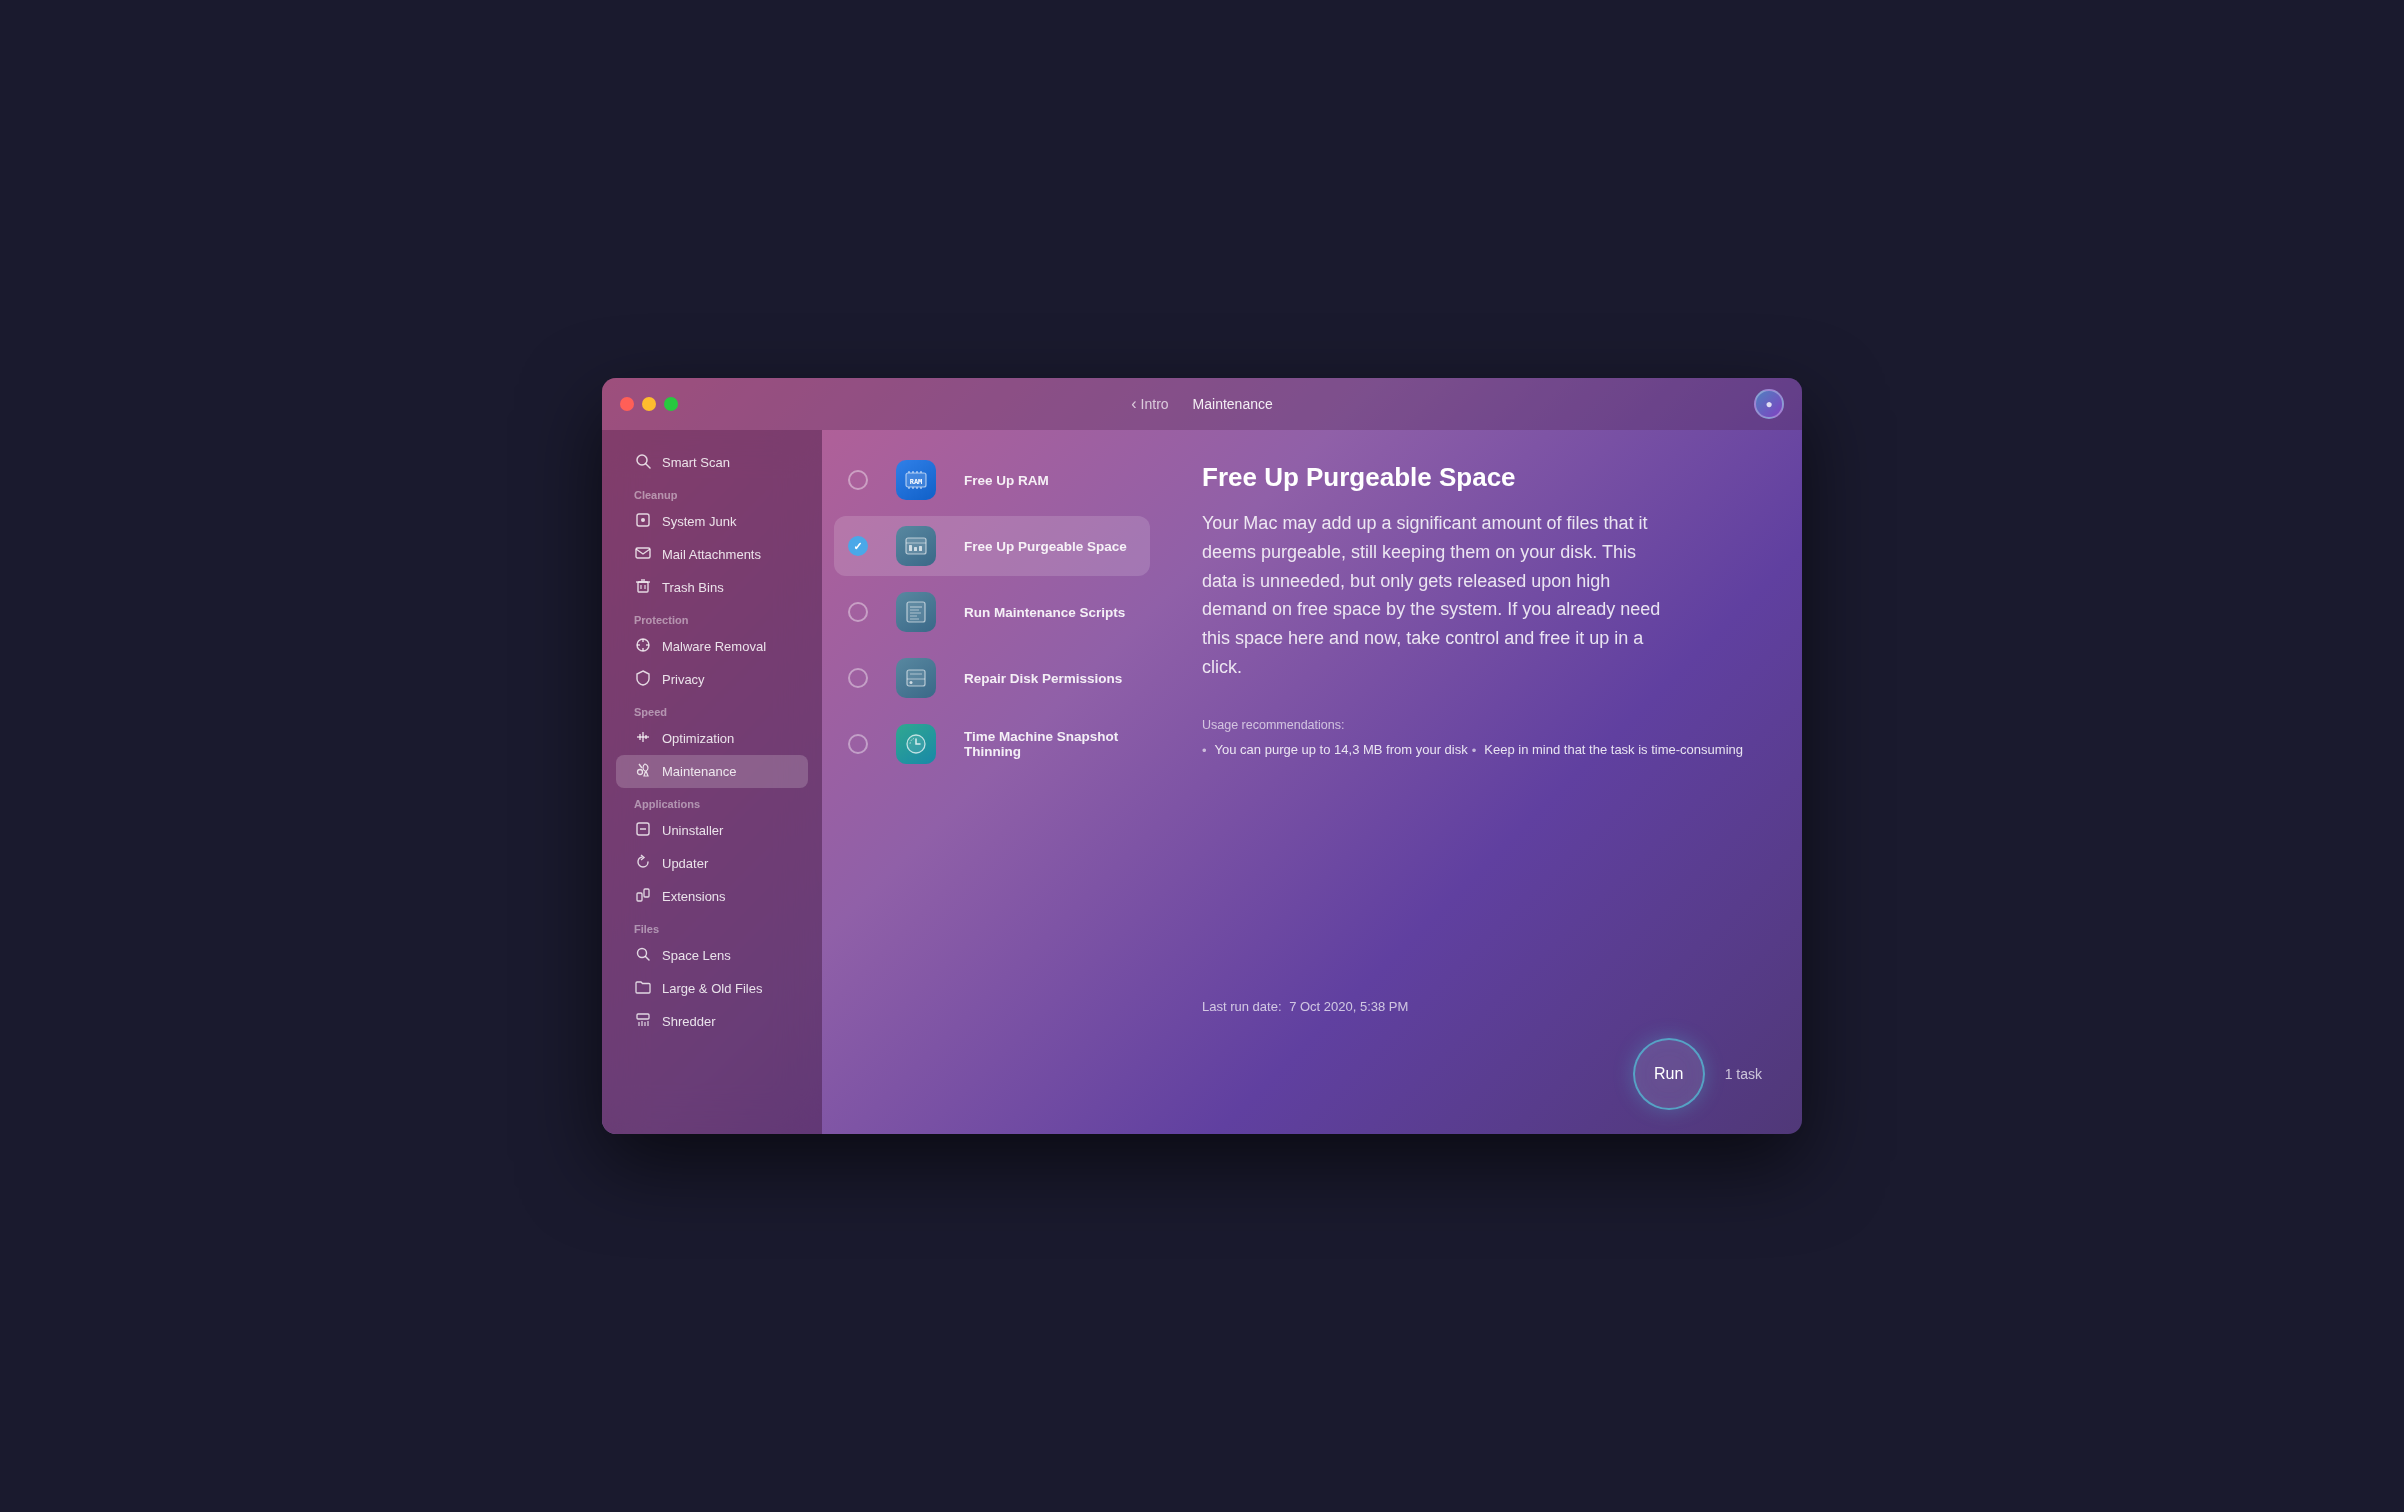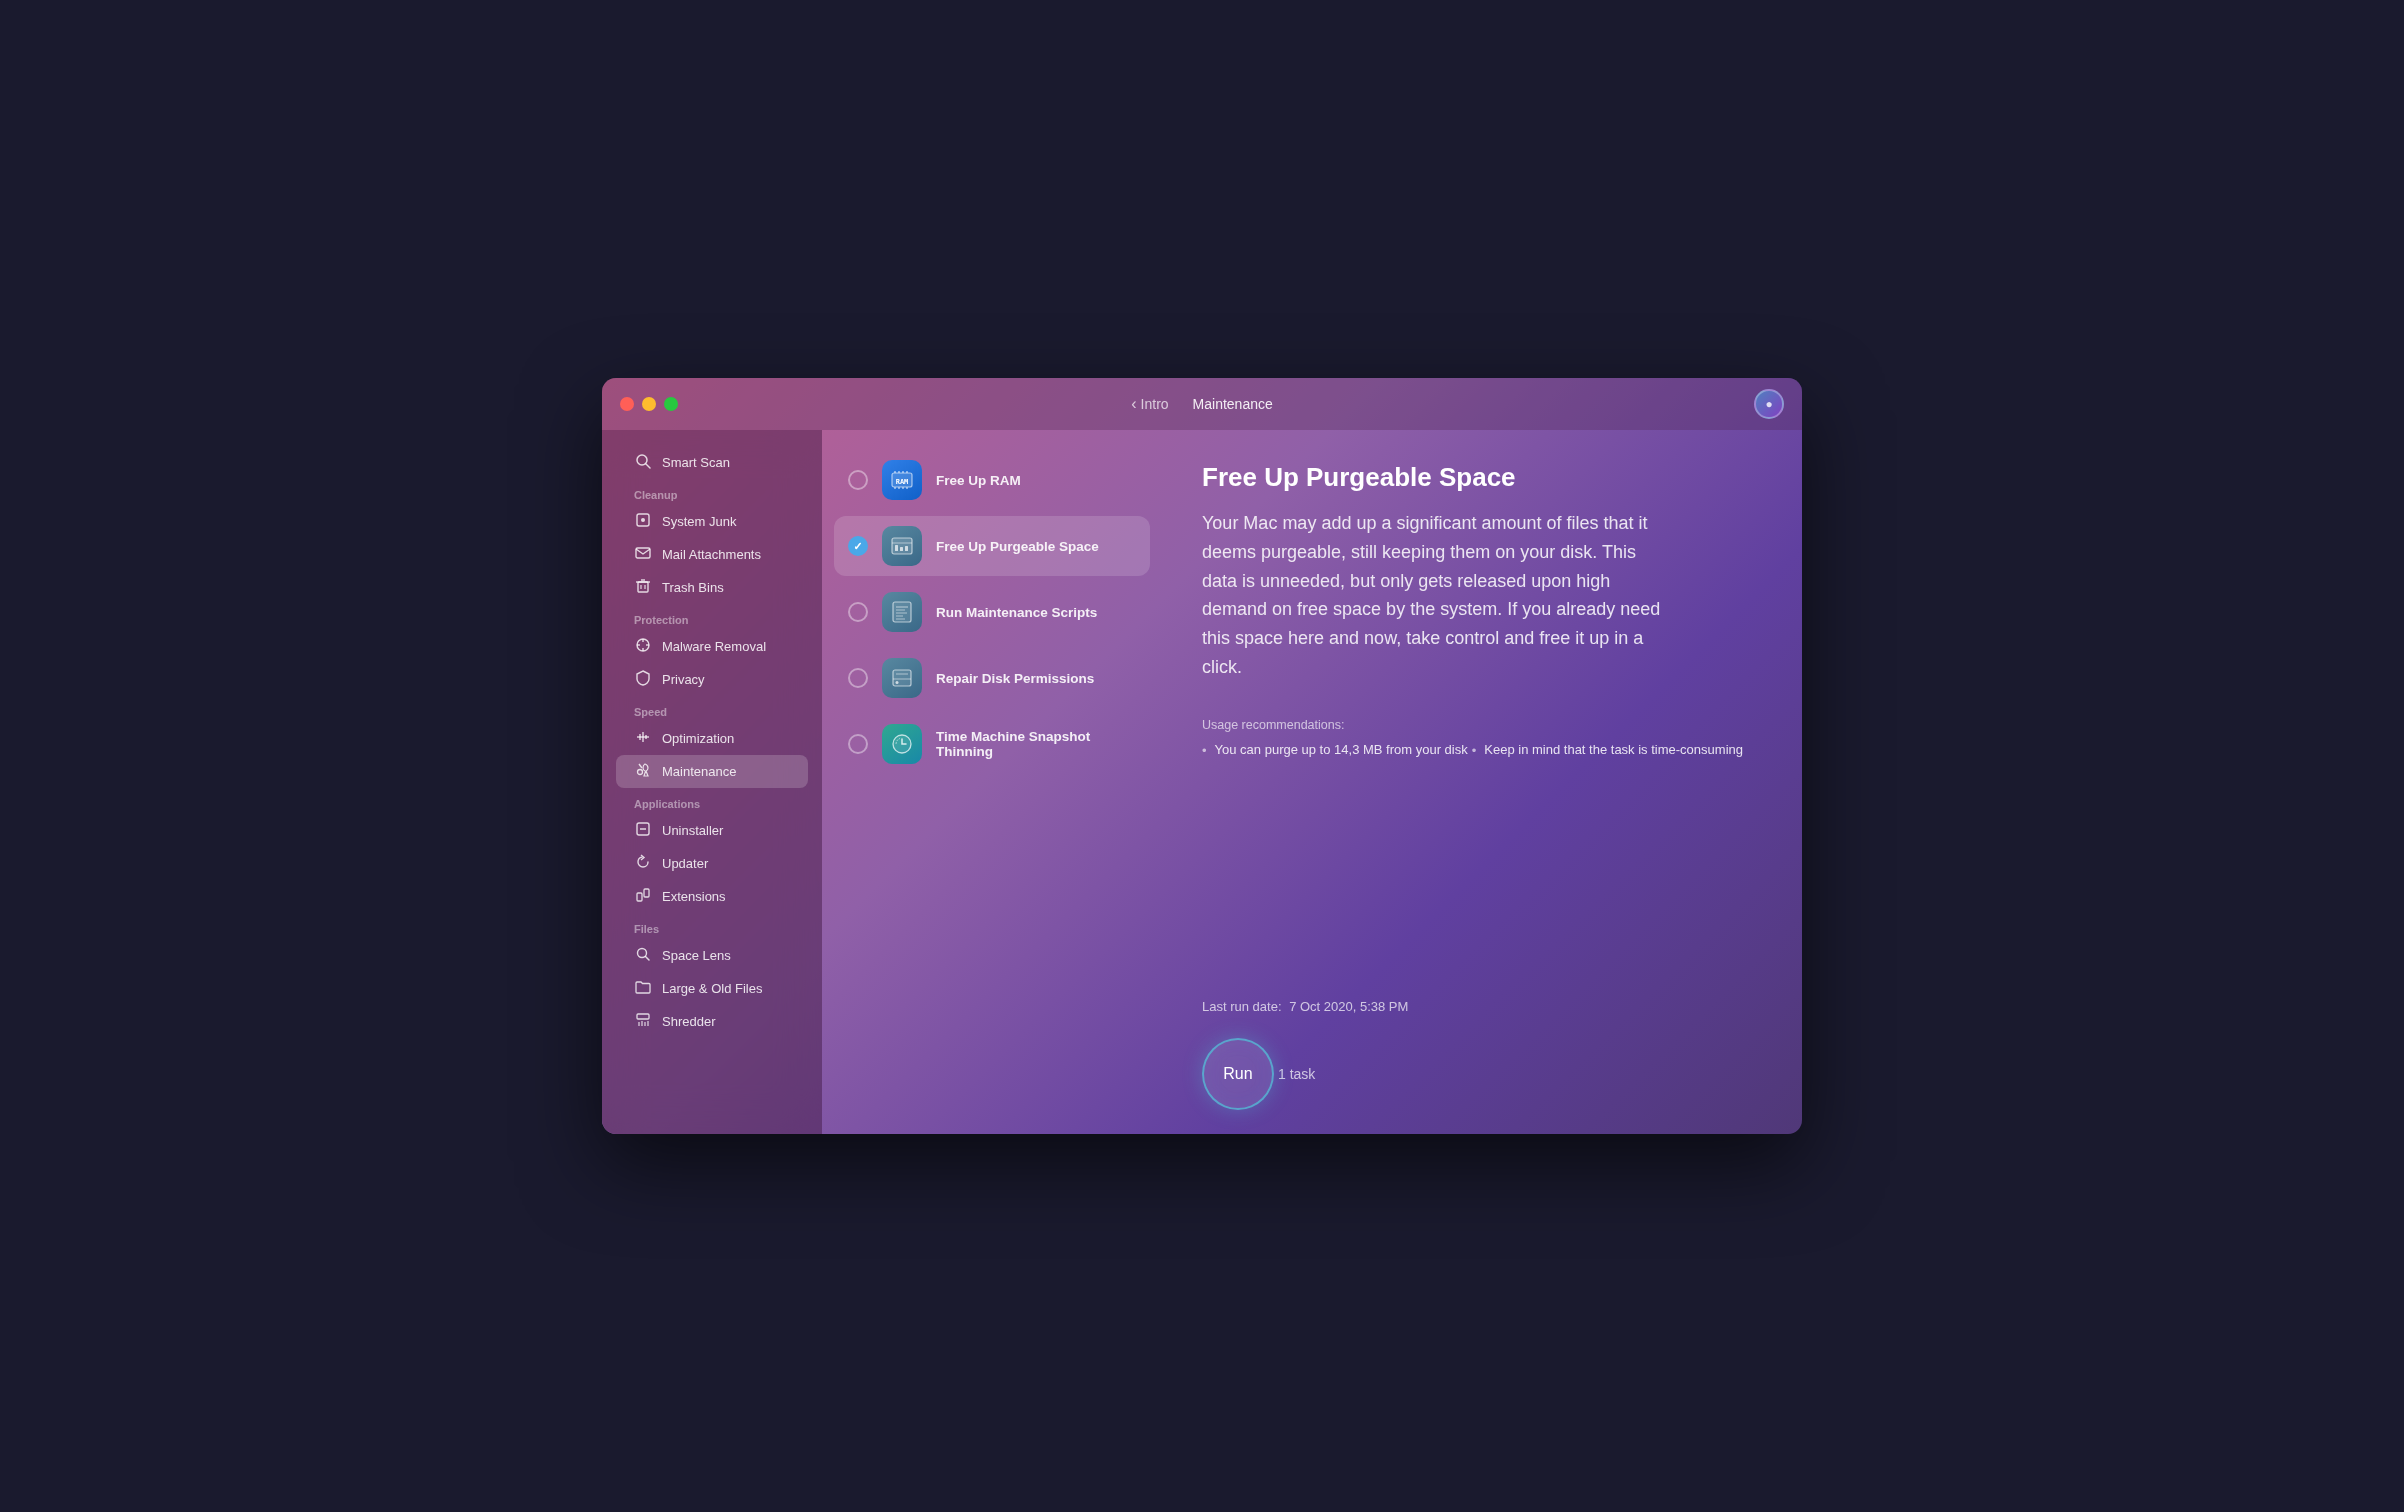--- a/index.html
+++ b/index.html
@@ -169,21 +169,21 @@
       display: flex;
       flex-direction: column;
       gap: 6px;
       overflow-y: auto;
       flex-shrink: 0;
     }
 
     .task-item {
       display: flex;
       align-items: center;
-      gap: 14px;
+      gap: 28px;
       padding: 10px 14px;
       border-radius: 12px;
       cursor: pointer;
       transition: background 0.15s;
     }
 
     .task-item.selected {
       background: rgba(255,255,255,0.15);
     }
 
@@ -318,21 +318,22 @@
 
     .last-run {
       font-size: 13px;
       color: rgba(255,255,255,0.7);
       margin-bottom: 24px;
     }
 
     .run-row {
       display: flex;
       align-items: center;
-      gap: 4px;
+      gap: 20px;
+      justify-content: flex-end;
     }
 
     .run-btn {
       width: 72px;
       height: 72px;
       border-radius: 50%;
       border: 2.5px solid rgba(80,200,220,0.7);
       background: rgba(255,255,255,0.1);
       backdrop-filter: blur(10px);
       color: white;

